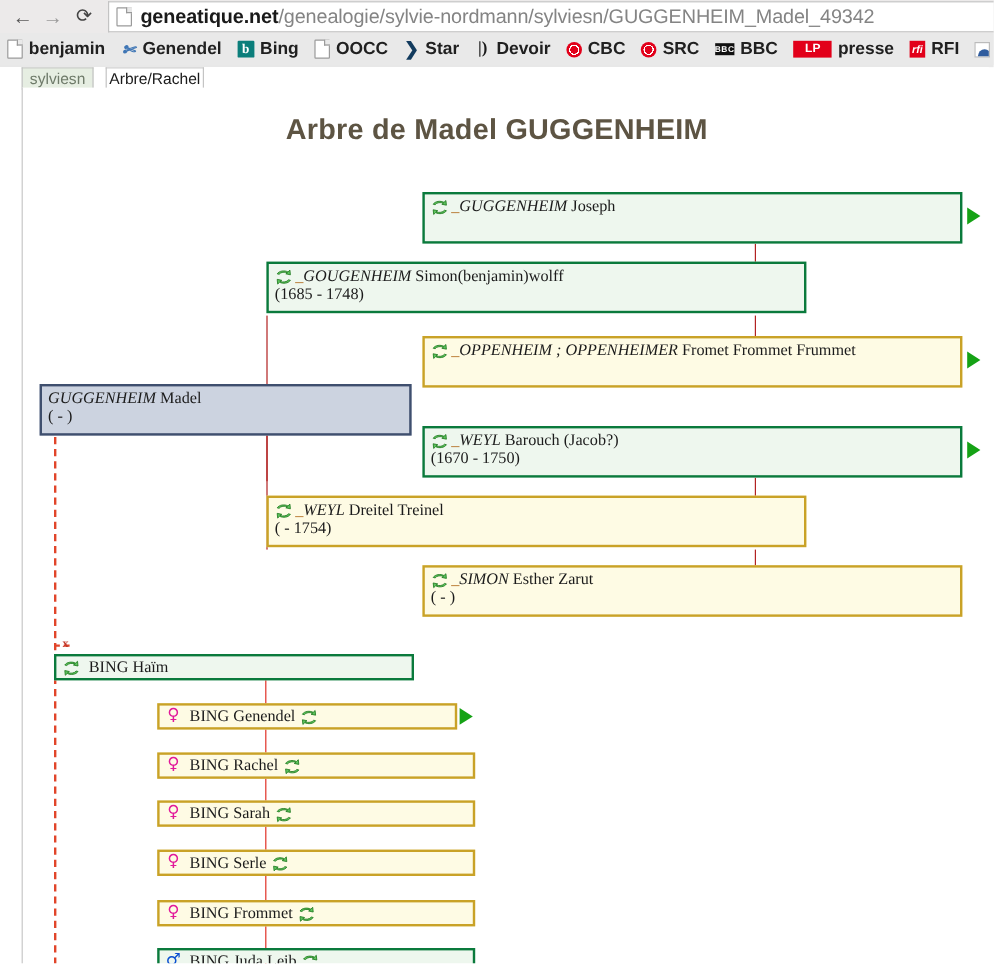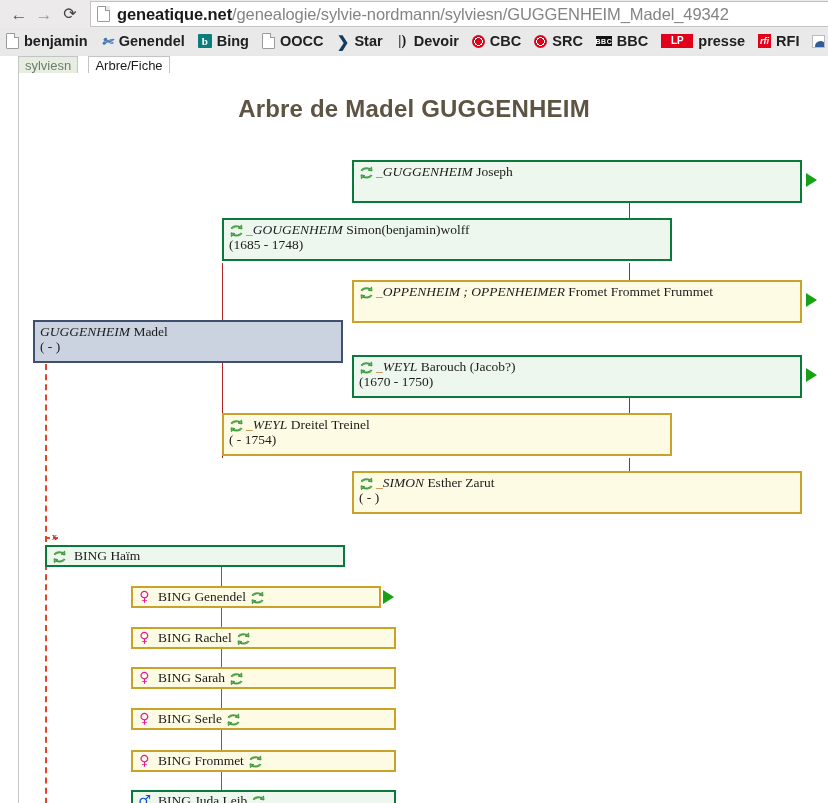--- a/index.html
+++ b/index.html
@@ -178,21 +178,21 @@
         </span>
       <span class="lbl">A</span>
     </div>
   </div>
 </div>
 
 <div id="page">
 
   <div id="site-tabs">
     <div class="stab" id="stab-sylviesn">sylviesn</div>
-    <div class="stab" id="stab-arbre">Arbre/Fiche</div>
+    <div class="stab" id="stab-arbre">Arbre/Rachel</div>
     <div id="stab-rest"></div>
   </div>
 
   <div id="content">
 
     <div id="title">Arbre de Madel GUGGENHEIM</div>
 
     <div id="tree">
 
       <div class="vline" style="left:610px;top:130px;height:37px;"></div>

